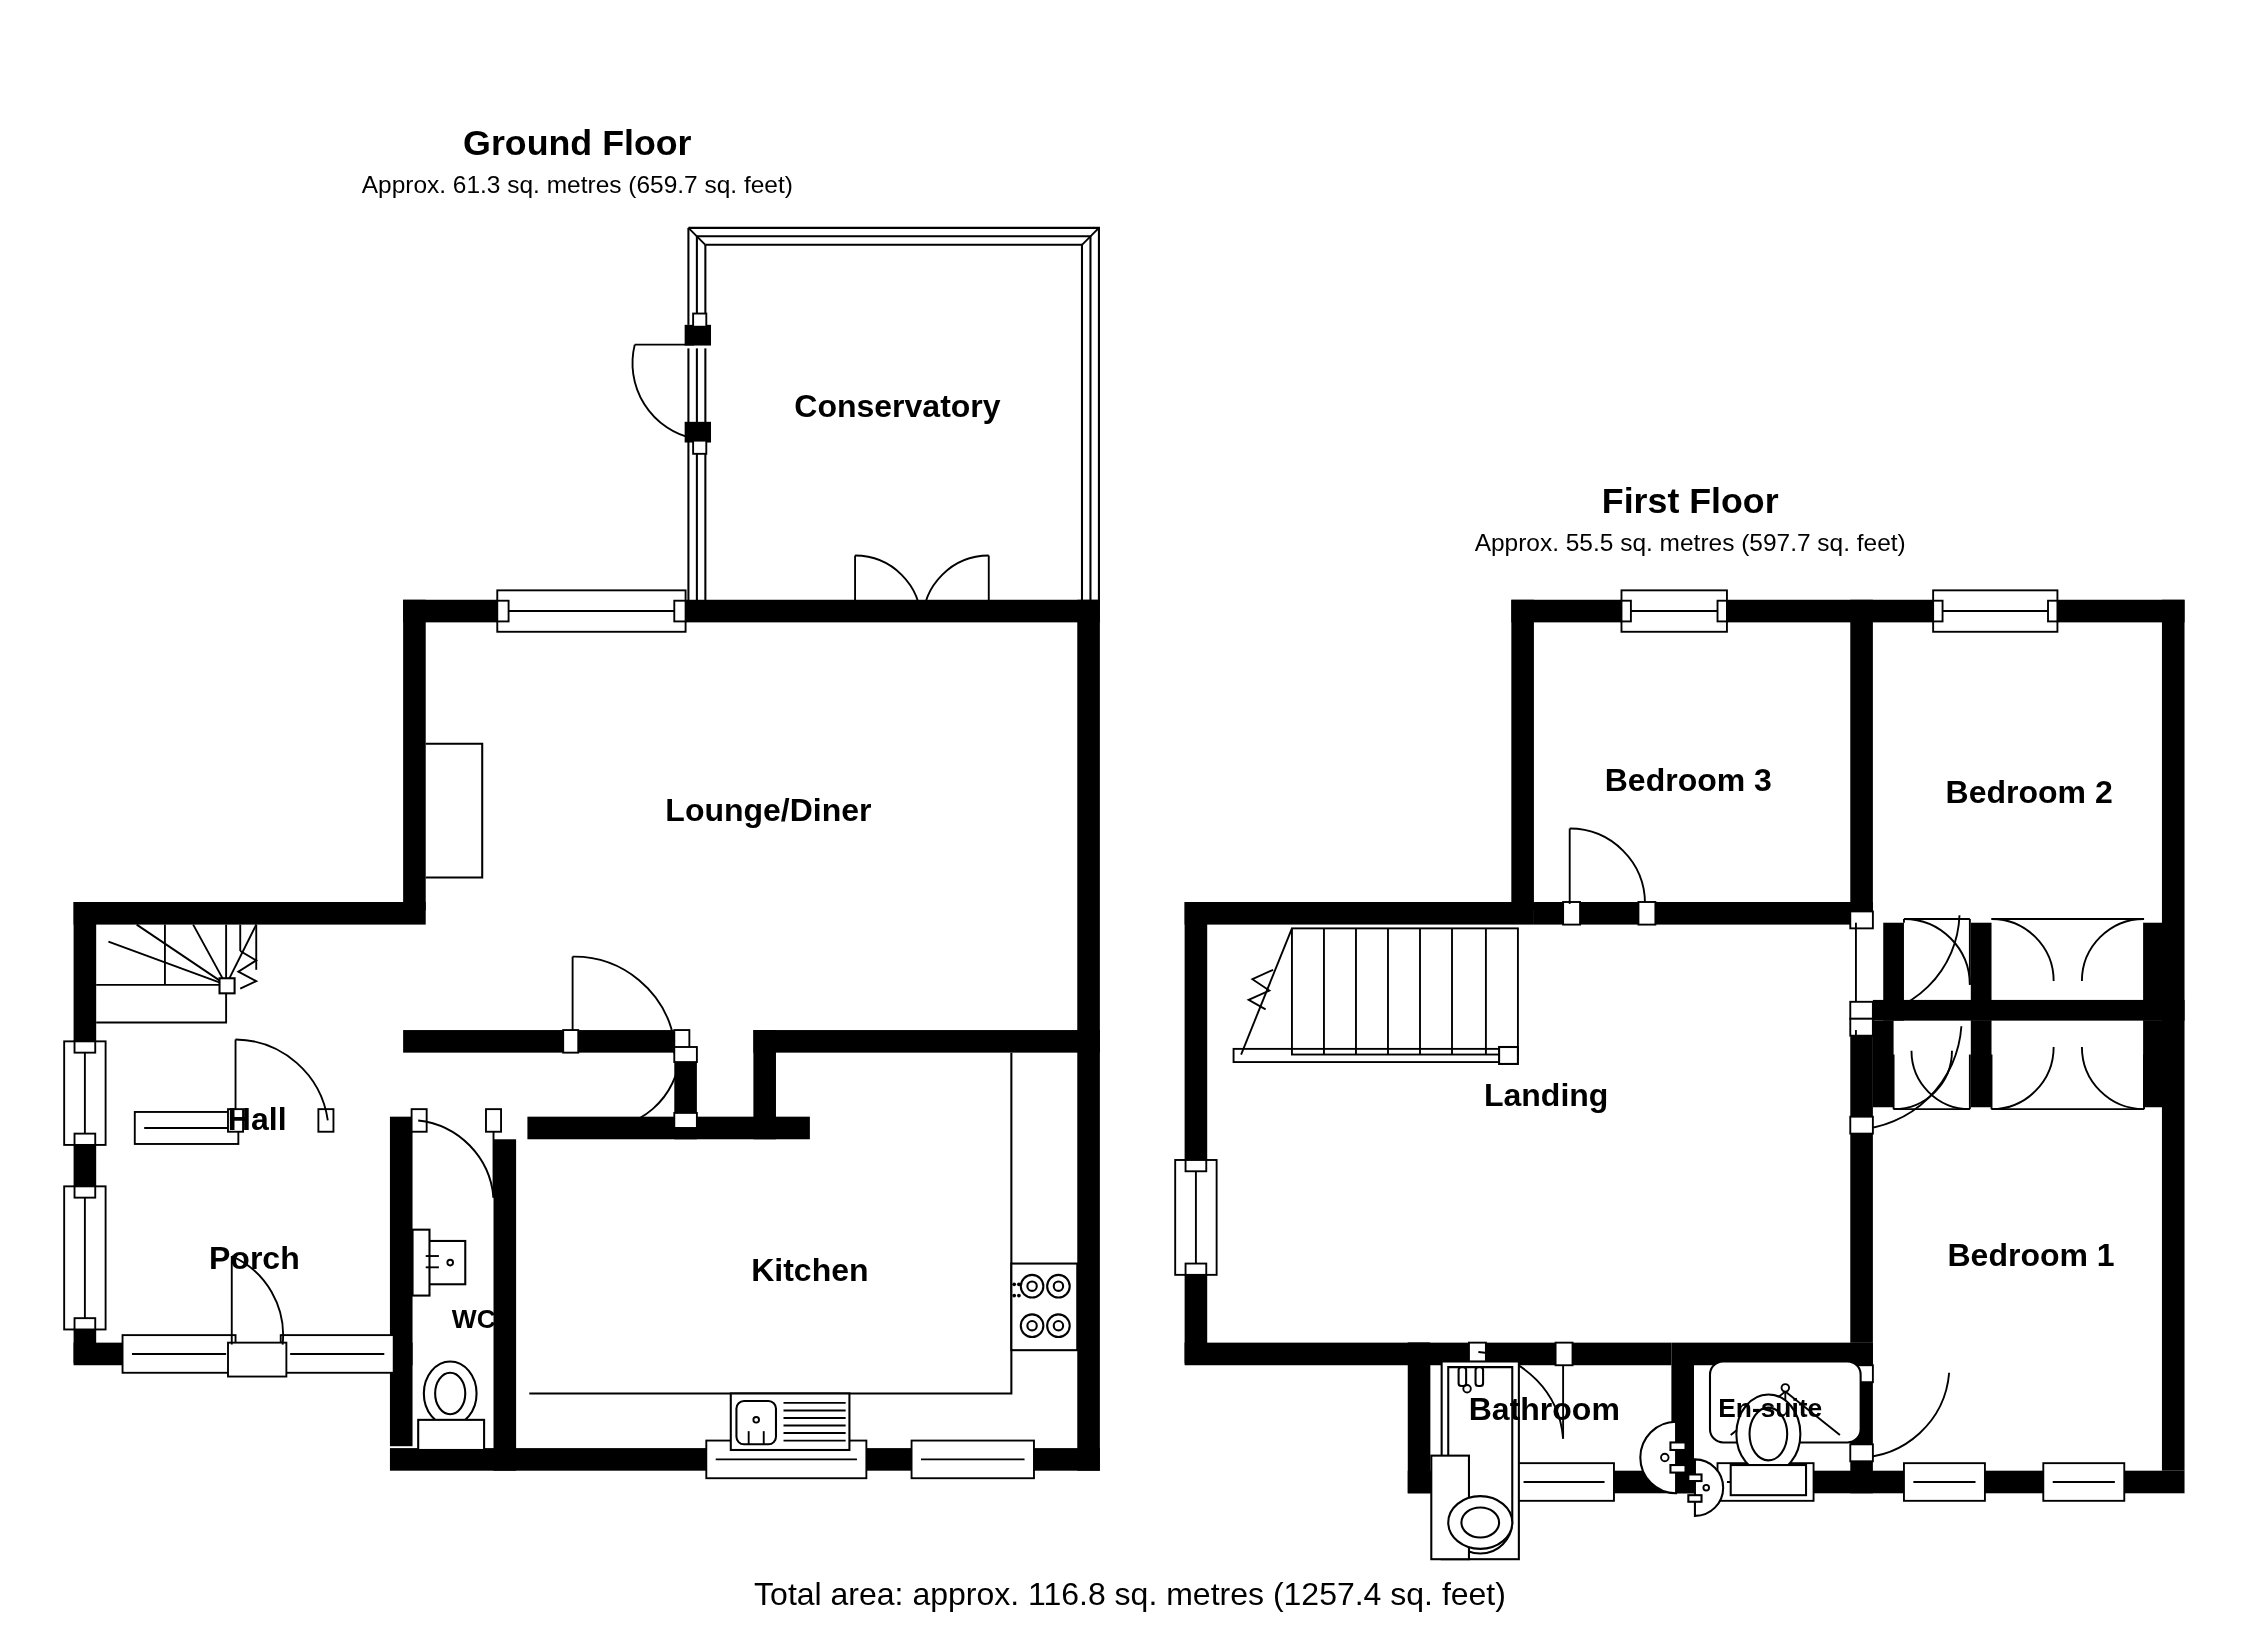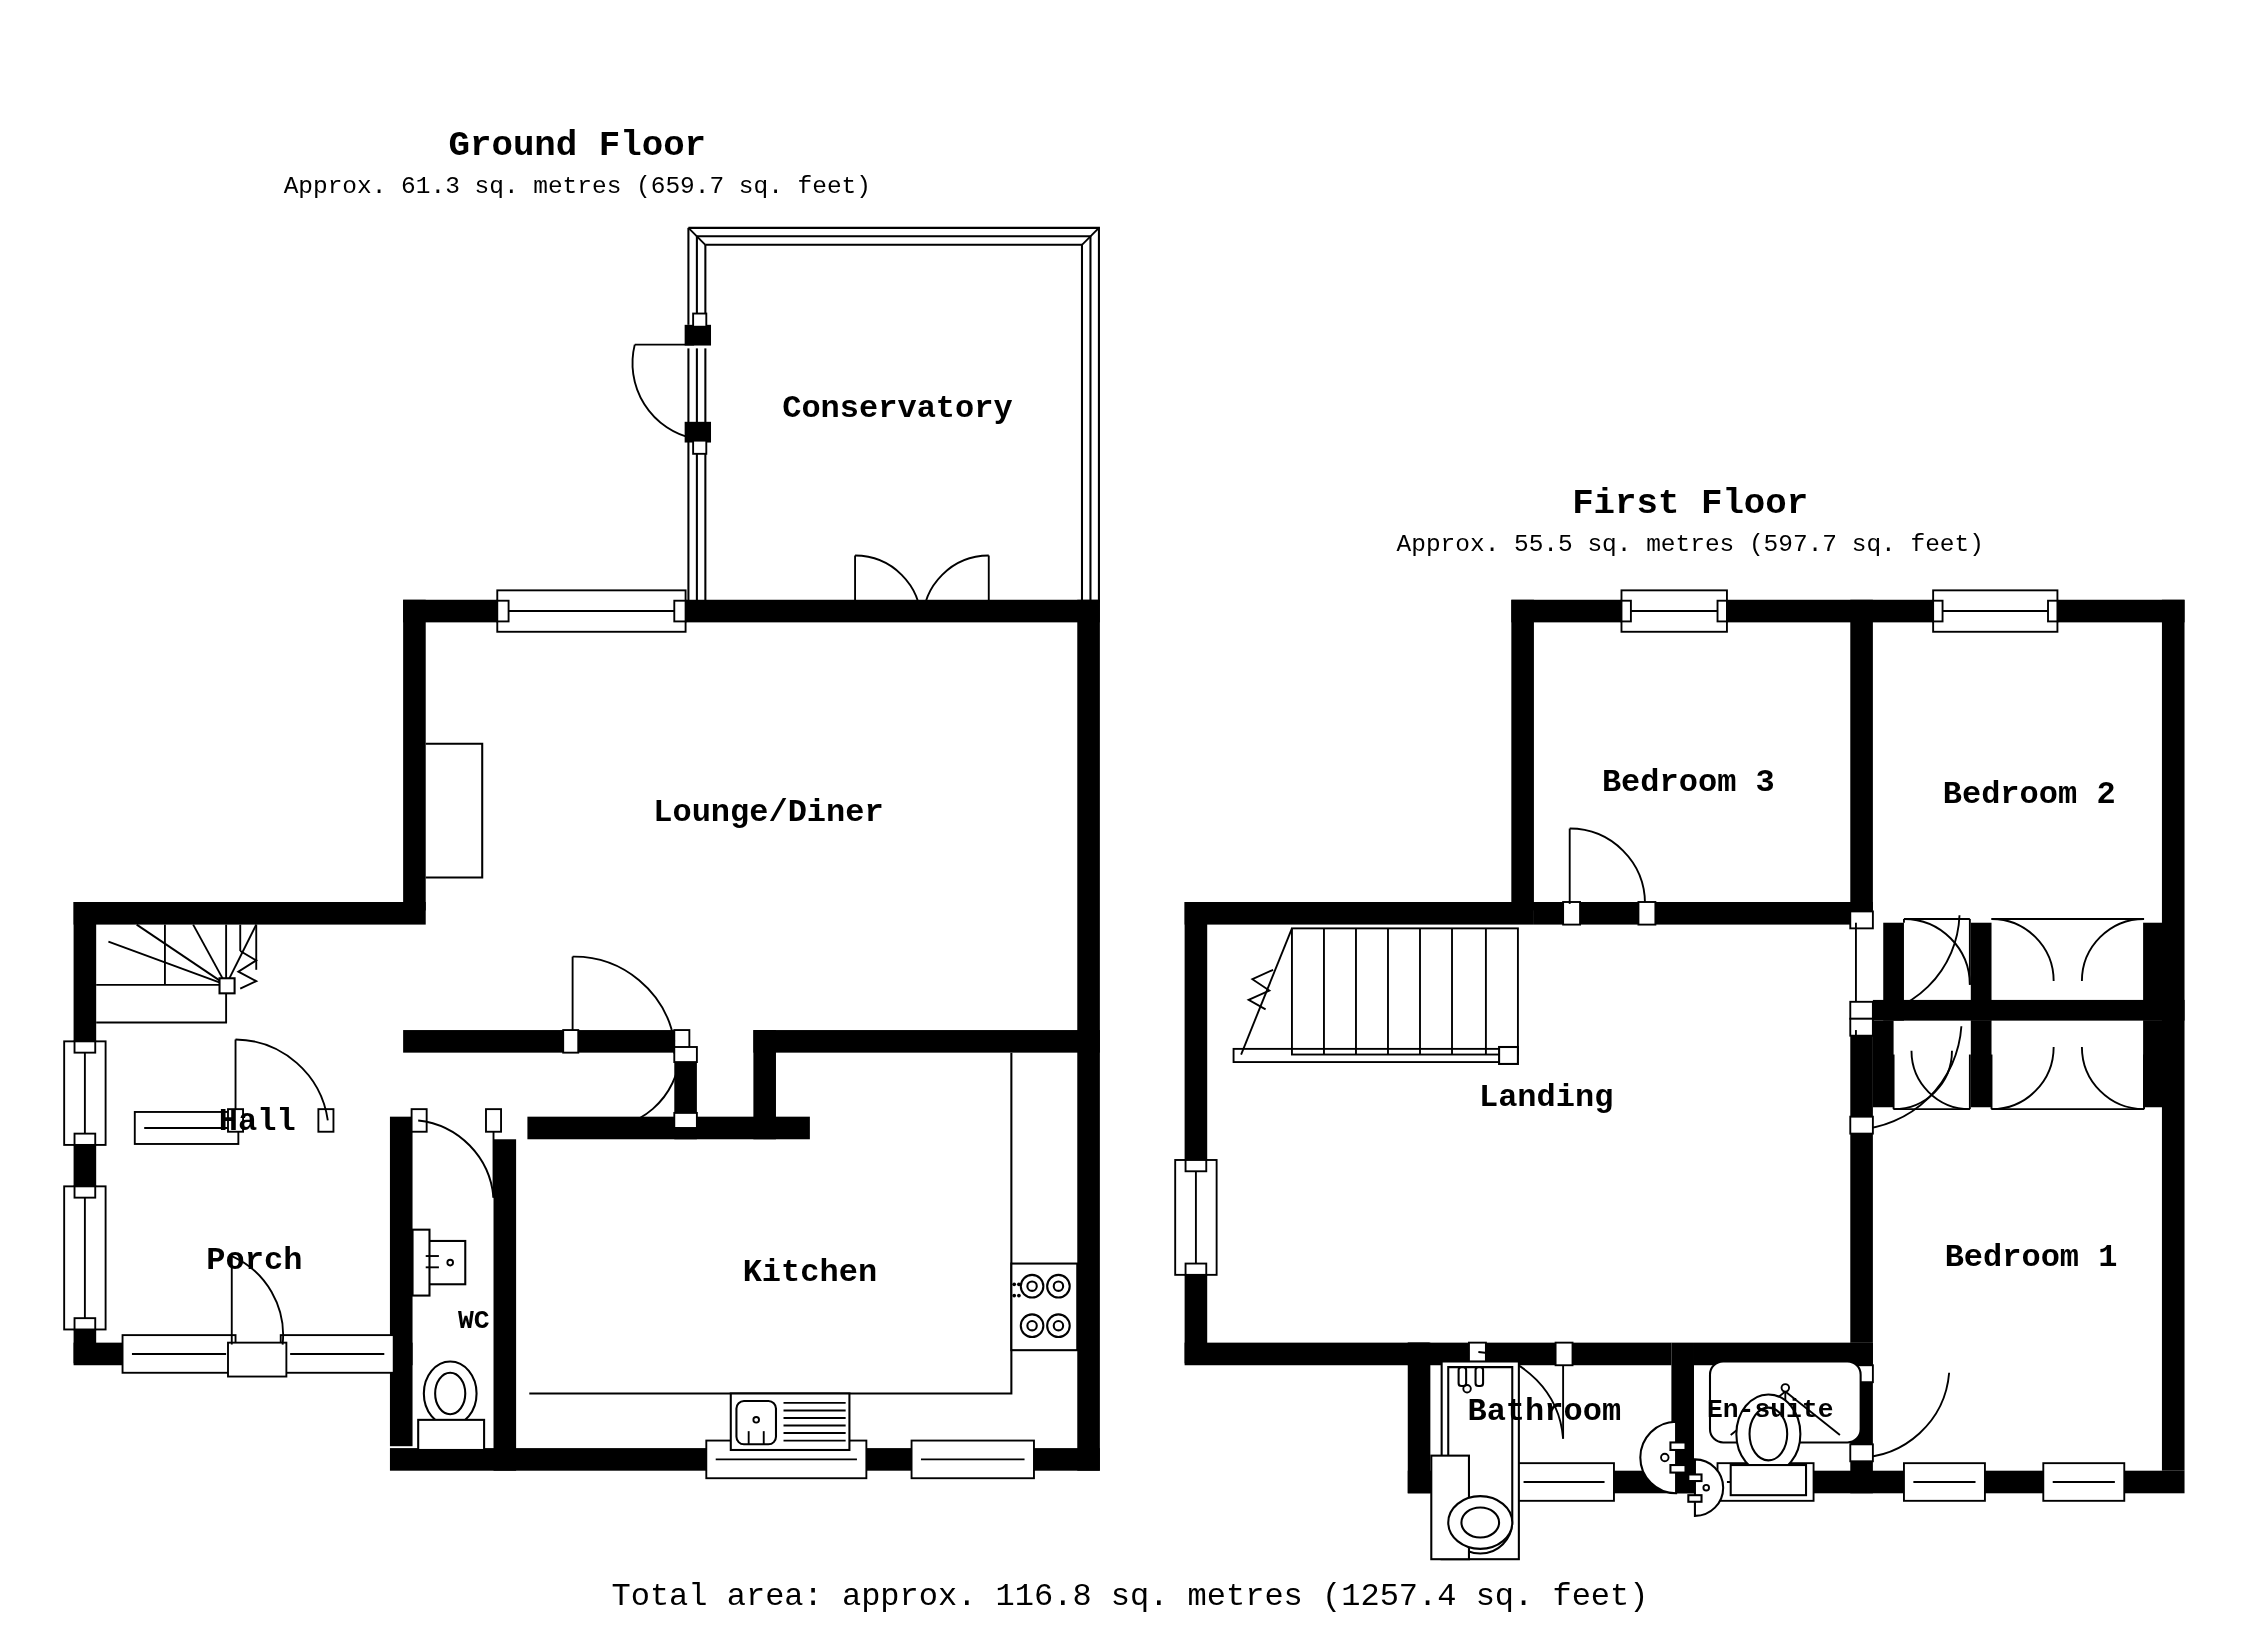--- a/index.html
+++ b/index.html
@@ -14,21 +14,20 @@
     font-family: "Liberation Sans", sans-serif;
     color: #000000;
     overflow: hidden;
     position: relative;
   }
   #plan-root {
     position: absolute;
     left: 0; top: 0;
     width: 2202px;
     height: 1643px;
-    font-family: Liberation Mono, monospace;
   }
   svg { display: block; }
   .wall      { fill: #000000; stroke: none; }
   .thinline  { fill: none; stroke: #000000; stroke-width: 2.2; }
   .hairline  { fill: none; stroke: #000000; stroke-width: 2.0; }
   .fixture   { fill: #ffffff; stroke: #000000; stroke-width: 2.2; }
   .glass     { fill: #ffffff; stroke: #000000; stroke-width: 2.0; }
   .doorarc   { fill: none; stroke: #000000; stroke-width: 2.0; }
   .doorleaf  { fill: #ffffff; stroke: #000000; stroke-width: 2.0; }
   .jamb      { fill: #ffffff; stroke: #000000; stroke-width: 2.0; }

